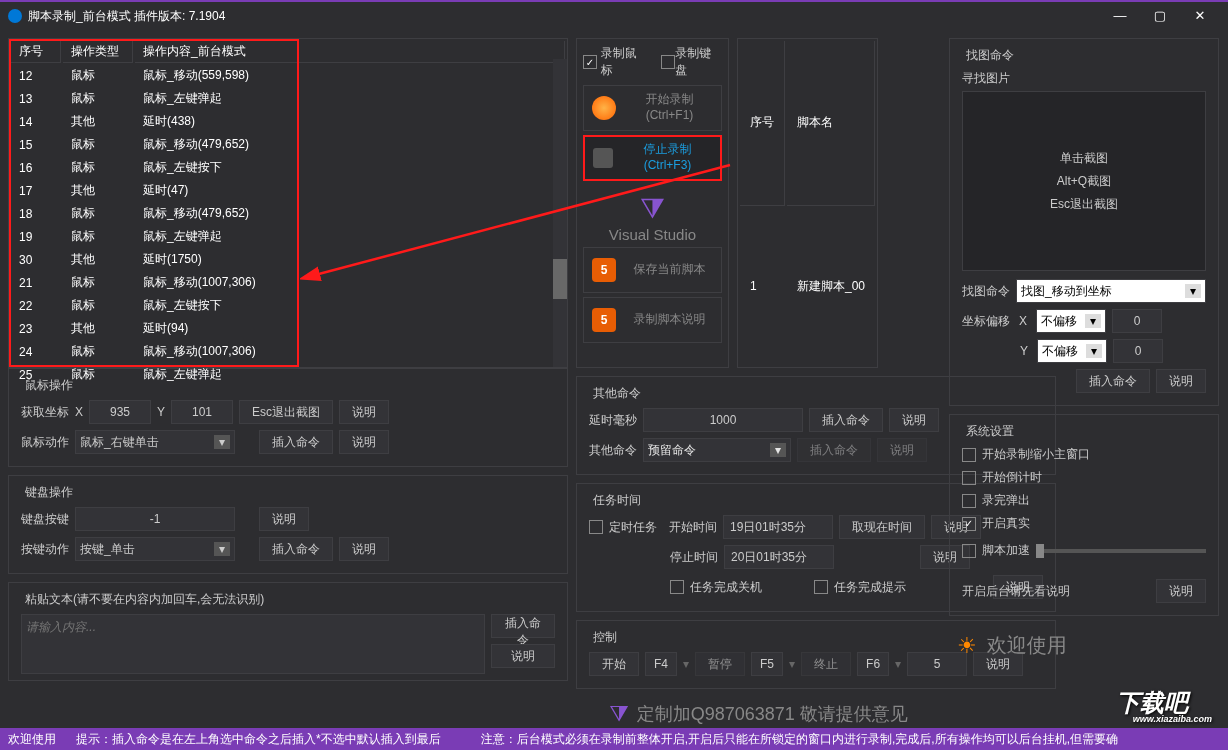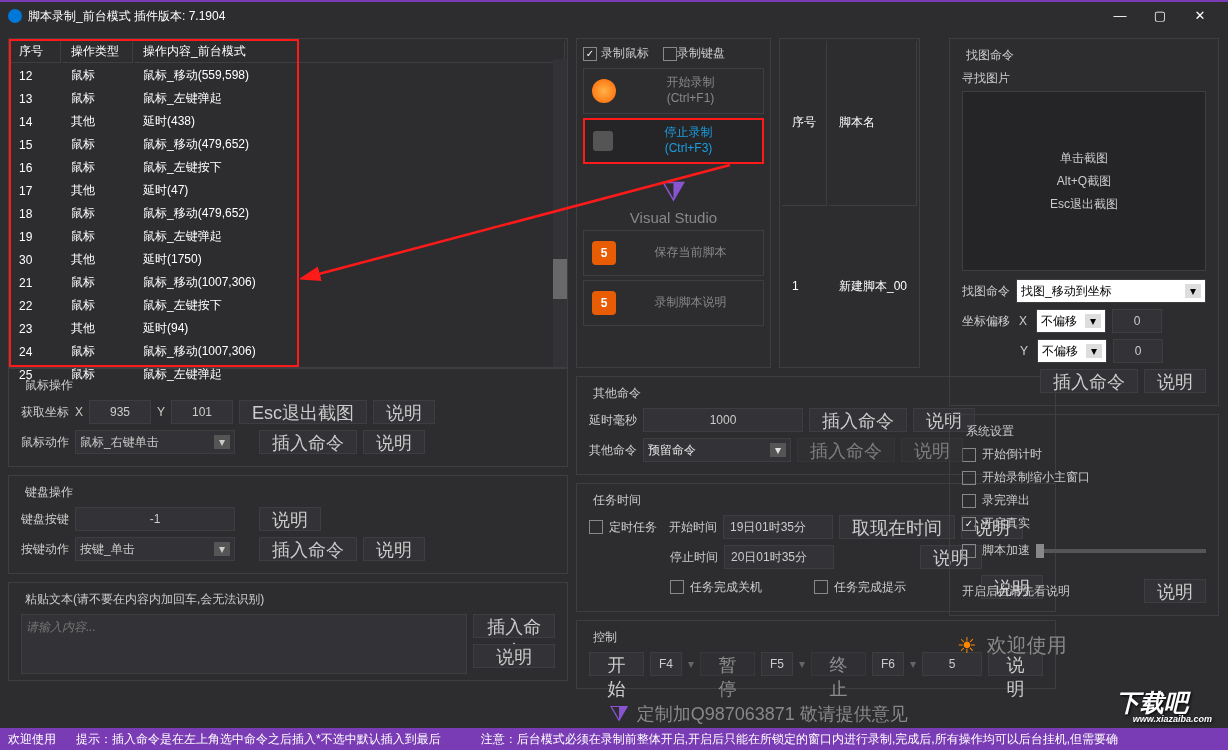--- a/index.html
+++ b/index.html
@@ -23,25 +23,25 @@
 .tbl th:nth-child(1) { width: 50px; }
 .tbl th:nth-child(2) { width: 70px; }
 .scrollbar { position: absolute; right: 0; top: 20px; width: 14px; bottom: 0; background: #333337; }
 .scrollthumb { width: 100%; height: 40px; background: #686868; margin-top: 200px; }
 .row { display: flex; align-items: center; gap: 6px; margin-bottom: 6px; }
 .label { font-size: 12px; }
 .input { background: #333337; border: 1px solid #3e3e42; color: #ccc; height: 24px; padding: 0 6px; font-size: 12px; text-align: center; }
 .input.left-align { text-align: left; }
 .select { background: #333337; border: 1px solid #3e3e42; color: #ccc; height: 24px; padding: 0 4px; font-size: 12px; display: flex; align-items: center; }
 .select .arrow { margin-left: auto; width: 16px; text-align: center; background: #555; }
-.btn { background: #333337; border: 1px solid #3e3e42; color: #ccc; height: 24px; padding: 0 12px; font-size: 18px; cursor: pointer; }
+.btn { background: #333337; border: 1px solid #3e3e42; color: #ccc; height: 24px; padding: 0 12px; font-size: 12px; cursor: pointer; }
 .checkbox { width: 14px; height: 14px; border: 1px solid #888; display: inline-flex; align-items: center; justify-content: center; font-size: 10px; }
 .checkbox.checked::after { content: "✓"; color: #fff; }
 .center-top { display: flex; gap: 8px; }
-.center-top-left { width: 195px; }
+.center-top-left { width: 153px; }
 .center-top-right { flex: 1; }
 .rec-panel { border: 1px solid #3e3e42; padding: 6px; }
 .rec-row { display: flex; gap: 14px; margin-bottom: 6px; }
 .big-btn { border: 1px solid #3e3e42; height: 46px; display: flex; align-items: center; padding: 0 8px; margin-bottom: 4px; cursor: pointer; color: #888; gap: 10px; }
 .big-btn .txt { font-size: 12px; line-height: 1.3; text-align: center; flex: 1; }
 .big-btn.stop { border: 2px solid #ff1a1a; color: #1b9ee0; background: #252528; }
 .vs-block { text-align: center; color: #888; padding: 8px 0 4px; }
 .vs-logo { font-size: 28px; color: #8854d0; }
 .script-tbl { border: 1px solid #3e3e42; height: 330px; }
 .script-tbl th, .script-tbl td { padding: 2px 10px; height: 21px; font-size: 12px; text-align: left; font-weight: normal; color: #fff; }
@@ -377,25 +377,25 @@
       <div class="row" style="justify-content:flex-end">
         <button class="btn">插入命令</button>
         <button class="btn">说明</button>
       </div>
     </div>
 
     <div class="panel panel-ins">
       <div class="panel-title">系统设置</div>
       <div class="row">
           <span class="checkbox"></span>
+          <span>开始录制缩小主窗口</span>
+        </div>
+      <div class="row">
+          <span class="checkbox"></span>
           <span>开始倒计时</span>
-        </div>
-      <div class="row">
-          <span class="checkbox"></span>
-          <span>开始录制缩小主窗口</span>
         </div>
       <div class="row">
           <span class="checkbox"></span>
           <span>录完弹出</span>
         </div>
       <div class="row">
           <span class="checkbox checked"></span>
           <span>开启真实</span>
         </div>
       <div class="row" style="margin-top:10px">

